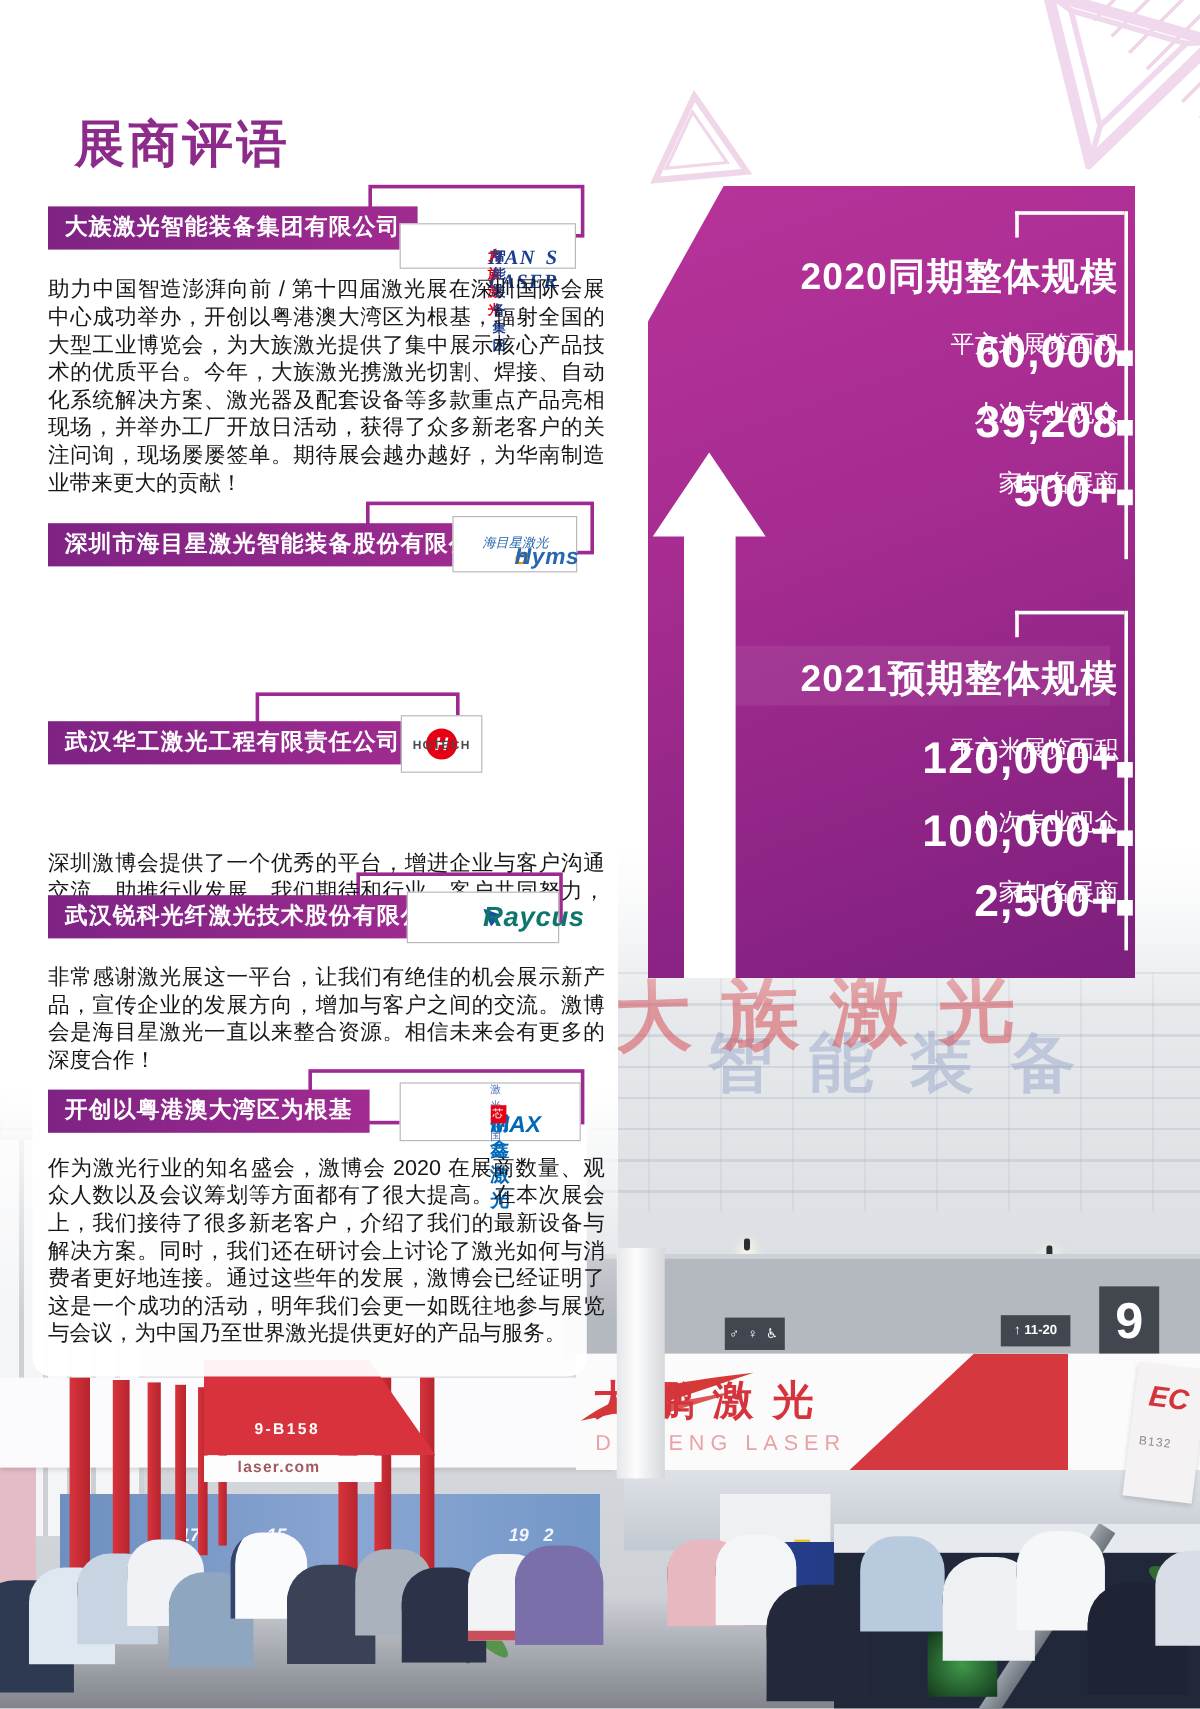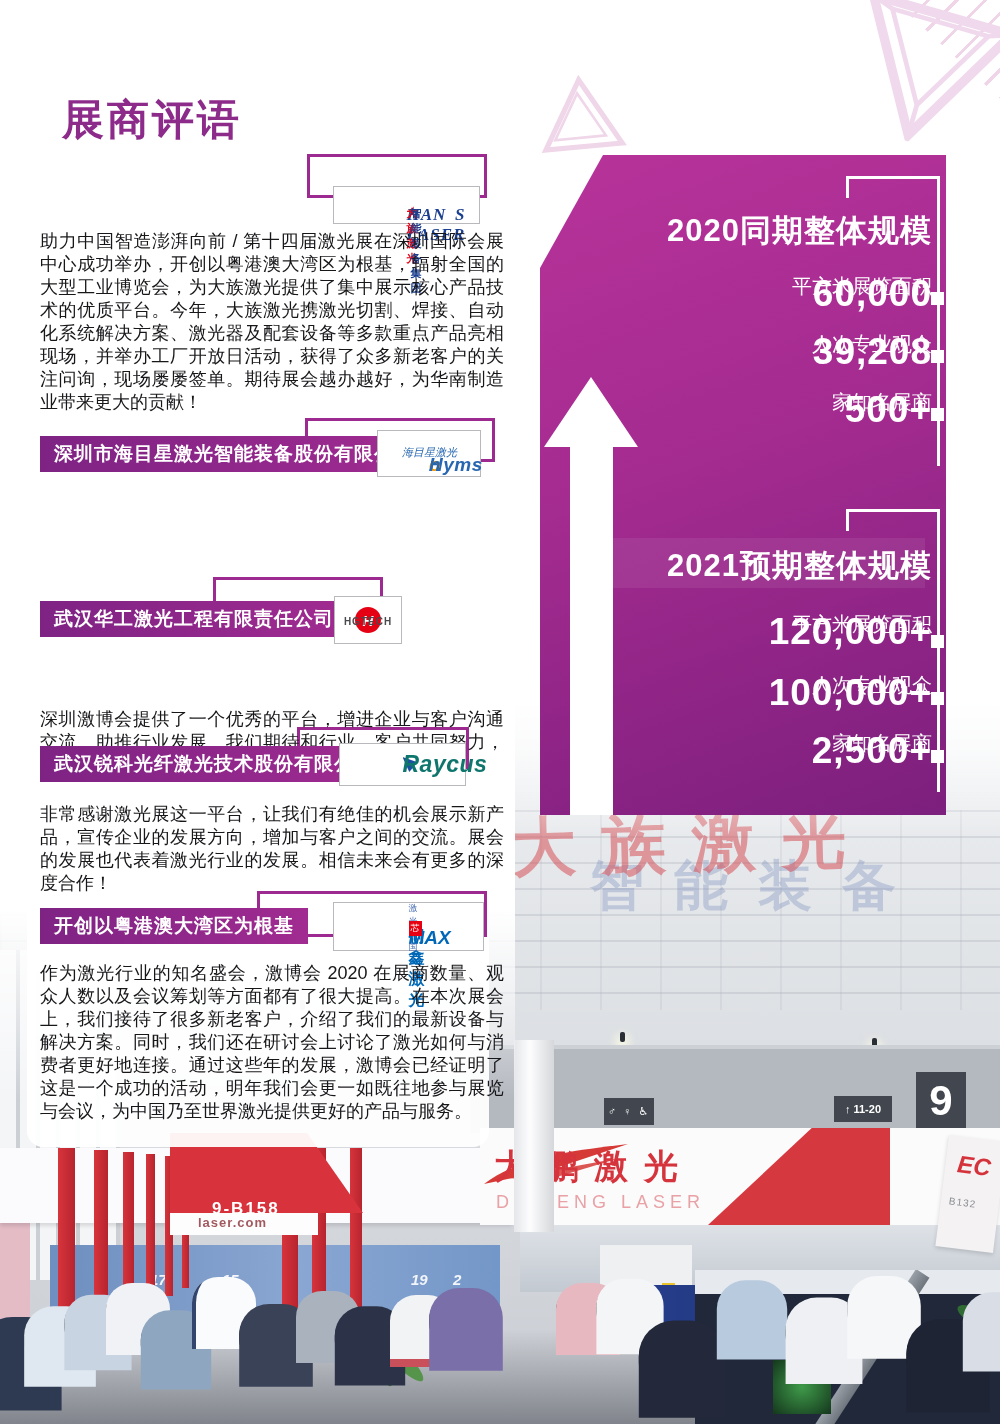--- a/index.html
+++ b/index.html
@@ -83,21 +83,21 @@
   .pinkwall{left:0;top:500px;width:30px;height:145px;background:#e3bcc6;}
   .graywall{left:470px;top:345px;width:530px;height:88px;background:#b4b8bf;border-top:4px solid #cdd1d6;}
   .sign{background:#42474f;color:#fff;display:flex;align-items:center;justify-content:center;}
   .fascia{left:0;top:448px;width:512px;height:75px;background:#fbfbfd;box-shadow:0 3px 4px rgba(0,0,0,.12);}
   .bluewall{left:50px;top:545px;width:450px;height:75px;
     background:linear-gradient(90deg,#6e8fbf,#8aa6d2 55%,#7397c8);}
   .yr{top:26px;color:rgba(255,255,255,.9);font-size:15px;font-weight:bold;font-style:italic;}
   .rp{background:linear-gradient(90deg,#d7343c,#b7242e);z-index:3;}
   .redhdr{left:170px;top:433px;width:193px;height:80px;background:#d8333c;z-index:4;
           clip-path:polygon(0 0,71% 0,100% 100%,0 100%);}
-  .boothno{left:212px;top:499px;color:#fff;font-weight:bold;font-size:17px;letter-spacing:2px;z-index:5;text-decoration:underline;}
+  .boothno{left:212px;top:483px;color:#fff;font-weight:bold;font-size:13px;letter-spacing:2px;z-index:5;}
   .sitestrip{left:170px;top:513px;width:148px;height:22px;background:#fdfdfd;z-index:4;}
   .sitetxt{left:198px;top:515px;color:#8c3038;font-size:13px;font-weight:bold;letter-spacing:1px;
            filter:blur(.6px);opacity:.8;z-index:5;}
   .dphdr{left:480px;top:428px;width:520px;height:97px;background:#fcfbfc;z-index:4;}
   .dp-cn{left:14px;top:16px;font-size:34px;font-weight:bold;color:#d5343c;letter-spacing:16px;white-space:nowrap;}
   .dp-en{left:16px;top:64px;font-size:18px;color:#e8a2a6;letter-spacing:5px;white-space:nowrap;}
   .dp-diag{left:228px;top:0;width:182px;height:97px;background:#d63840;
            clip-path:polygon(57% 0,100% 0,100% 100%,0 100%);}
   .wpillar{left:514px;top:340px;width:40px;height:192px;z-index:5;
            background:linear-gradient(90deg,#e4e6e9,#fdfdfe 40%,#d5d7da);}
@@ -140,20 +140,21 @@
     <path d="M50 4 L50 24 M96 84 L82 79 M4 84 L18 79" stroke="#f0d9ec" stroke-width="3" fill="none"></path>
   </svg>
   <svg class="penrose" style="left:545px;top:84px;width:86px;height:86px;transform:rotate(115deg);" viewBox="0 0 100 100">
     <path d="M50 6 L95 83 L5 83 Z" fill="none" stroke="#efd6e9" stroke-width="6"></path>
     <path d="M50 27 L80 78 L20 78 Z" fill="none" stroke="#efd6e9" stroke-width="3"></path>
   </svg>
 
   <div class="page-title">展商评语</div>
 
   <div class="lbx-outline" style="left:307px;top:154px;width:180px;height:44px;"></div>
+  <div class="cbar" style="top:172px;">大族激光智能装备集团有限公司</div>
   <div class="lbx" style="left:333px;top:186px;width:147px;height:38px;text-align:right;">
     <span class="hans-en">
         <span>HAN</span>
         <span class="hans-star">★</span>
         <span>S LASER</span>
       </span>
     <span class="hans-cn">
         <span class="red">大族激光</span>
         <span class="blue">智能装备集团</span>
       </span>
@@ -180,21 +181,21 @@
   <div class="para" style="top:660px;margin-top:48px;">深圳激博会提供了一个优秀的平台，增进企业与客户沟通交流，助推行业发展。我们期待和行业、客户共同努力，助力中国智造澎湃向前。</div>
 
   <div class="lbx-outline" style="left:297px;top:727px;width:172px;height:42px;"></div>
   <div class="cbar" style="top:746px;">武汉锐科光纤激光技术股份有限公司</div>
   <div class="lbx" style="left:339px;top:743px;width:127px;height:43px;">
     <span class="ray-row">
         <span class="ray-mark"></span>
         <span class="ray-name">Raycus</span>
       </span>
   </div>
-  <div class="para" style="top:803px;">非常感谢激光展这一平台，让我们有绝佳的机会展示新产品，宣传企业的发展方向，增加与客户之间的交流。展会的发展也代表着激光行业的发展。相信未来会有更多的深度合作！</div>
+  <div class="para" style="top:803px;">非常感谢激光展这一平台，让我们有绝佳的机会展示新产品，宣传企业的发展方向，增加与客户之间的交流。激博会是海目星激光一直以来整合资源。相信未来会有更多的深度合作！</div>
 
   <div class="panel5"></div>
   <div class="lbx-outline" style="left:257px;top:891px;width:230px;height:46px;"></div>
   <div class="cbar" style="top:908px;">开创以粤港澳大湾区为根基</div>
   <div class="lbx" style="left:333px;top:902px;width:151px;height:49px;">
     <span class="max-row">
         <span class="max-en">MAX</span>
         <span class="max-cn">创鑫激光</span>
       </span>
     <span class="max-sub">
@@ -266,21 +267,21 @@
       <span style="position:static;">↑</span>
       <span style="position:static;font-weight:bold;">11-20</span>
     </div>
     <div class="sign" style="left:916px;top:372px;width:50px;height:58px;font-size:42px;font-weight:bold;">
         <span style="position:static;">9</span>
       </div>
     <div class="fascia"></div>
     <div class="bluewall">
       <span class="yr" style="left:100px;">17</span>
       <span class="yr" style="left:172px;">15</span>
-      <span class="yr" style="left:361px;text-align:center;">19</span>
+      <span class="yr" style="left:374px;text-align:center;">19</span>
       <span class="yr" style="left:403px;">2</span>
     </div>
     <div class="rp" style="left:58px;top:448px;width:17px;height:180px;"></div>
     <div class="rp" style="left:94px;top:450px;width:14px;height:172px;"></div>
     <div class="rp" style="left:123px;top:452px;width:11px;height:162px;"></div>
     <div class="rp" style="left:146px;top:454px;width:9px;height:150px;"></div>
     <div class="rp" style="left:165px;top:456px;width:8px;height:140px;"></div>
     <div class="rp" style="left:182px;top:458px;width:7px;height:130px;"></div>
     <div class="rp" style="left:282px;top:448px;width:16px;height:178px;"></div>
     <div class="rp" style="left:312px;top:448px;width:14px;height:178px;"></div>

